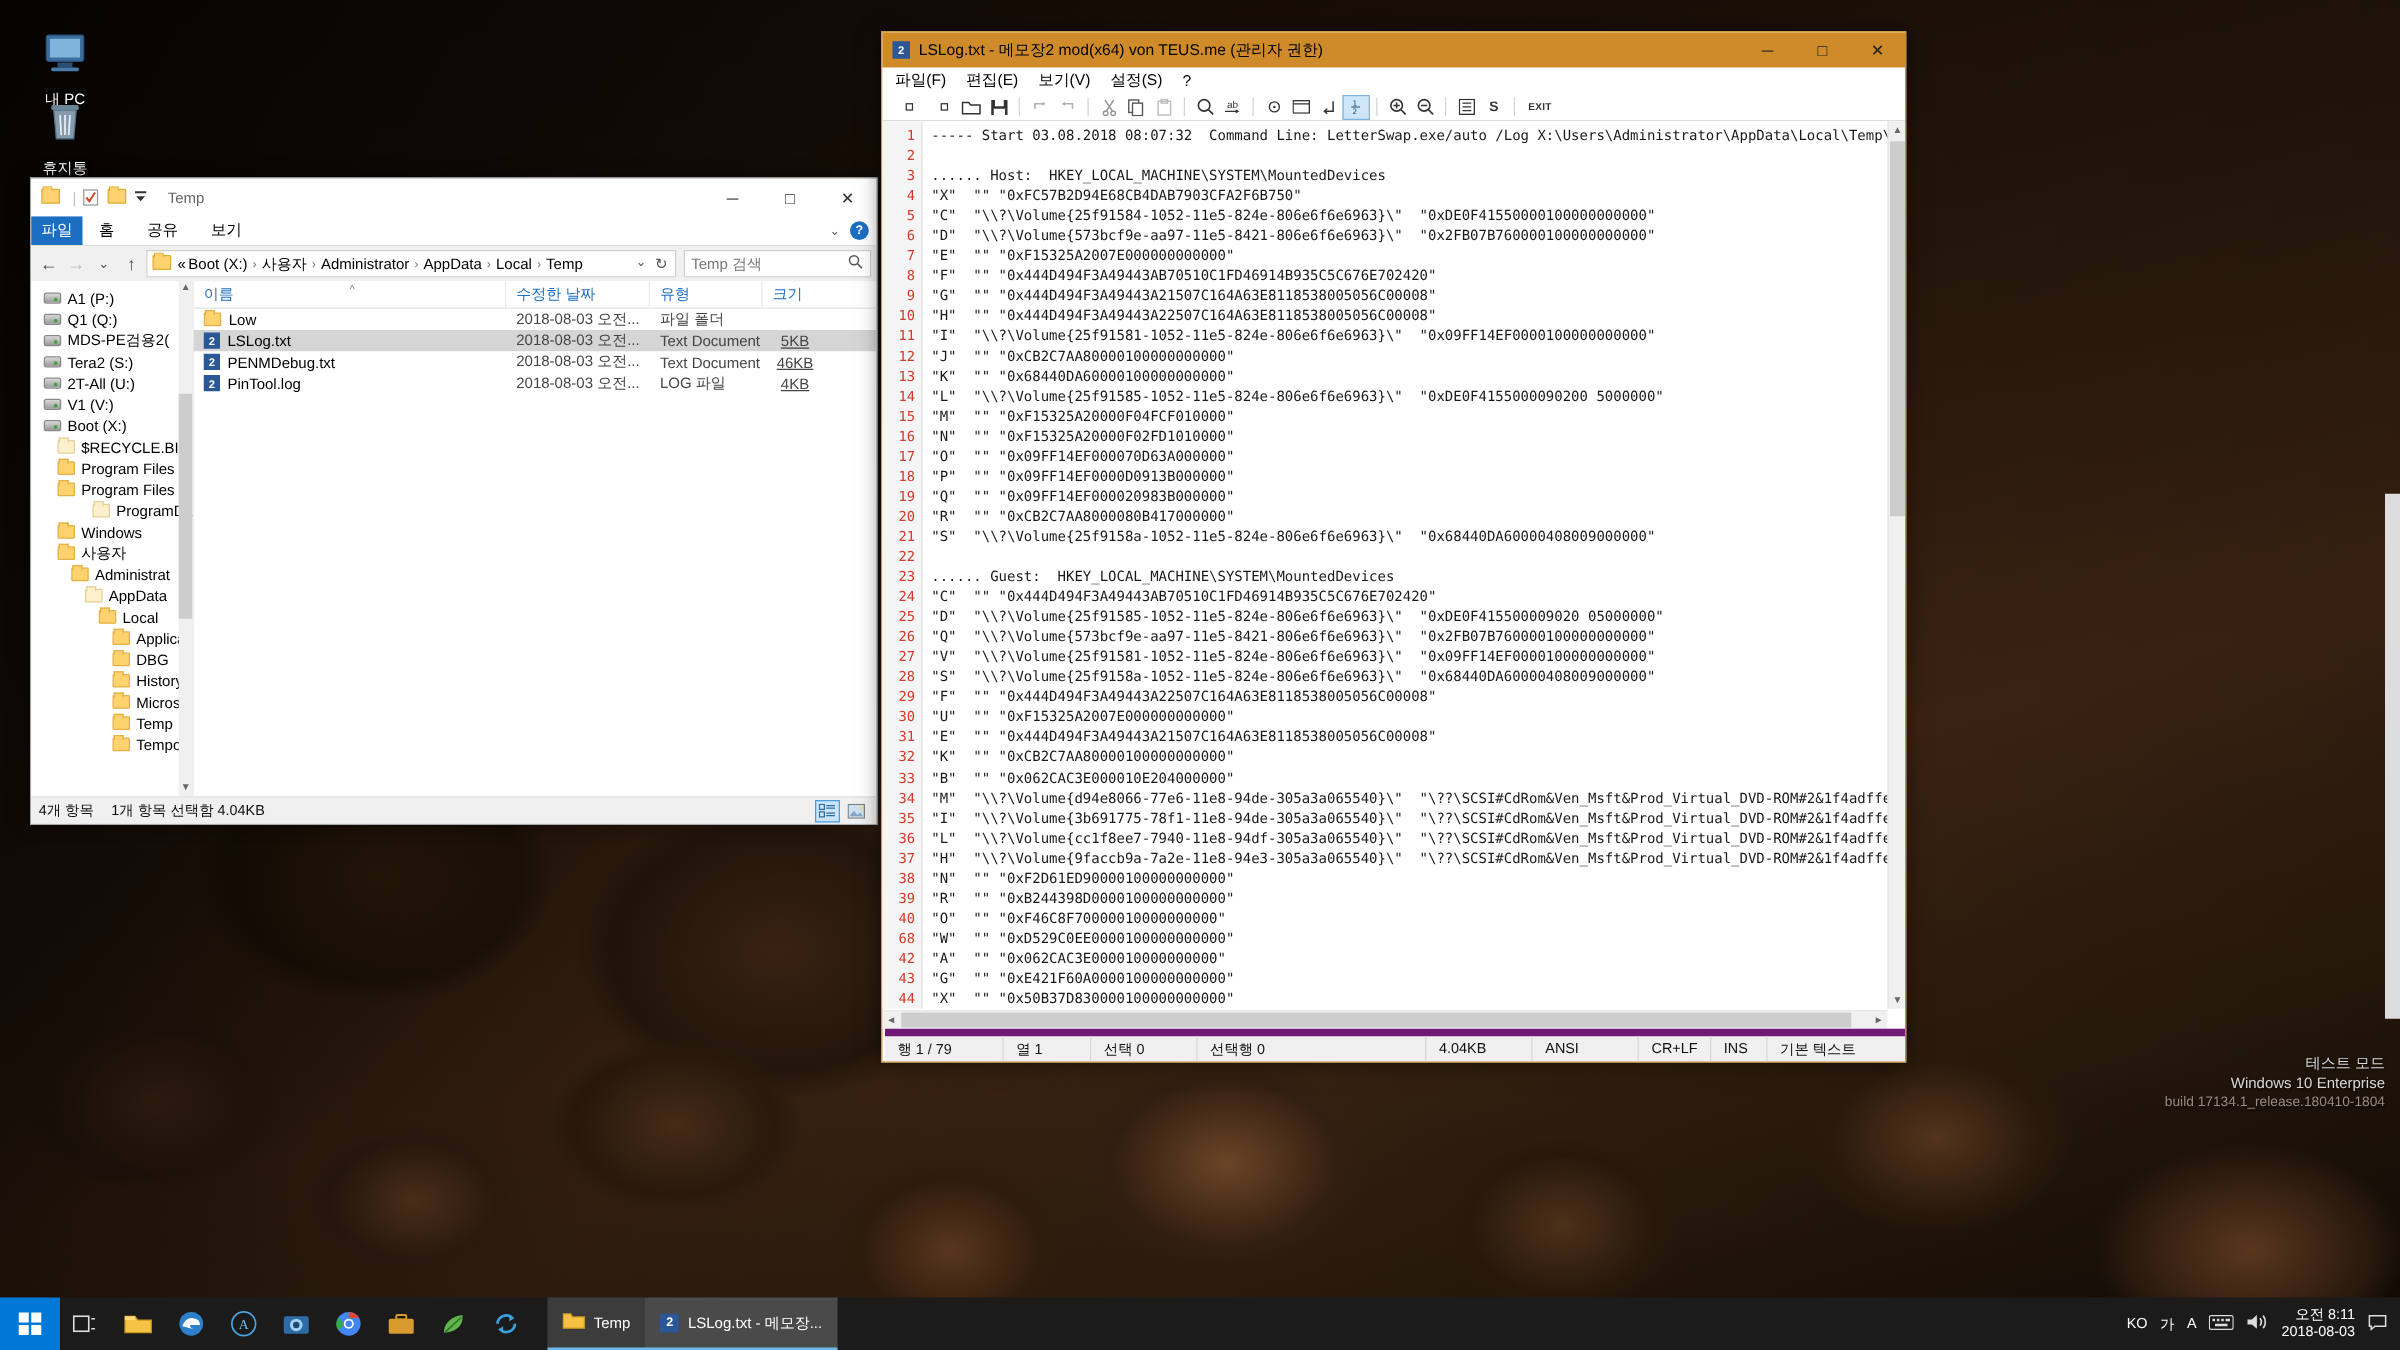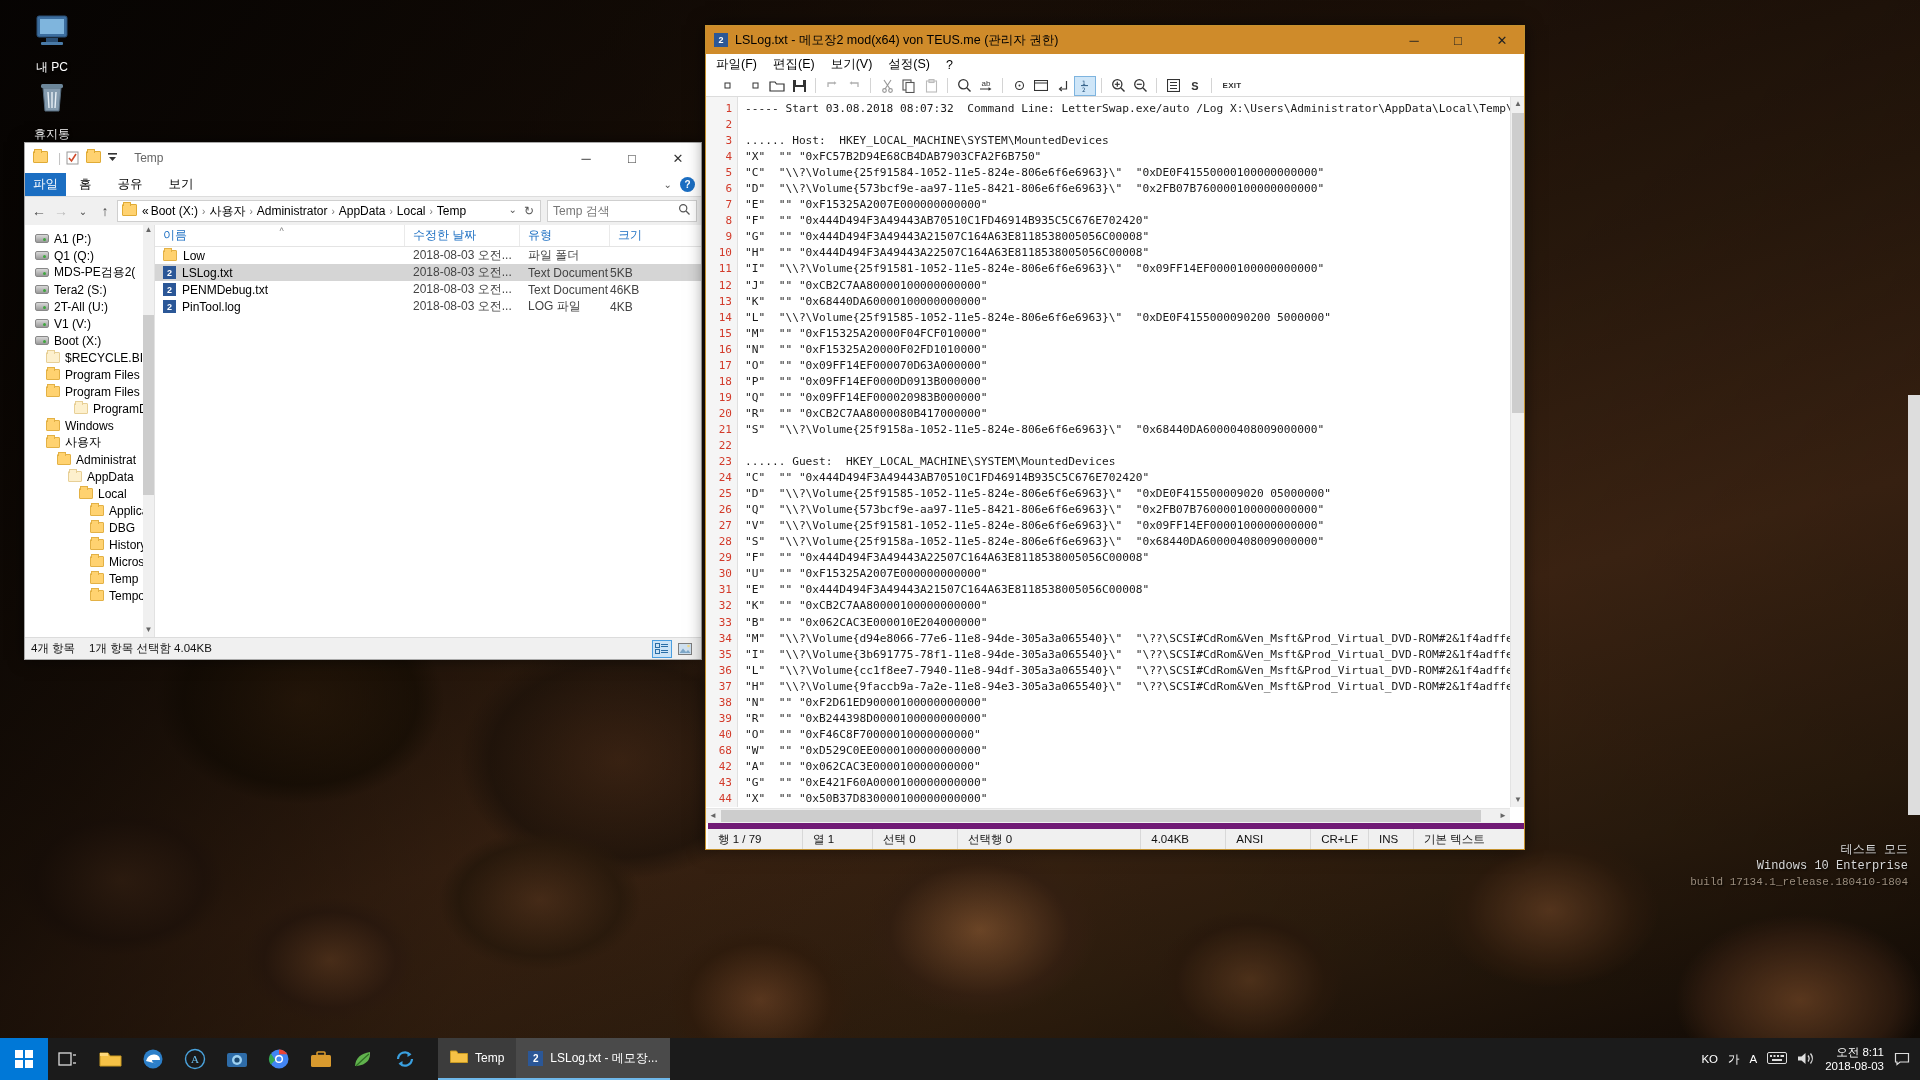--- a/index.html
+++ b/index.html
@@ -100,21 +100,21 @@
   .tree-arrow { position:absolute; right:0; width:11px; height:12px; text-align:center; font-size:8px; color:#666; background:#f0f0f0; }
 
   #exp-list { flex:1; background:#fff; position:relative; }
   #list-head { height:22px; display:flex; border-bottom:1px solid #e4e4e4; align-items:center; font-size:12px; color:#1b6ec2; }
   #list-head .hc { padding-left:8px; border-right:1px solid #eaeaea; height:100%; display:flex; align-items:center; position:relative;}
   .sort-caret { position:absolute; left:50%; top:1px; color:#777; font-size:9px; }
   .row { height:17px; display:flex; align-items:center; font-size:12px; color:#000; }
   .row.sel { background:#d5d5d5; }
   .cell-name { display:flex; align-items:center; padding-left:8px; }
   .cell { color:#444; padding-left:8px; }
-  .cell.size { text-align:left; padding-right:8px; padding-left:0; }
+  .cell.size { text-align:center; padding-right:8px; padding-left:0;text-decoration:underline; }
   .fico { width:14px;height:11px;background:#ffd270;border:1px solid #e3b145;margin-right:6px;flex:none;position:relative;border-radius:1px;}
   .fico:before{content:"";position:absolute;top:-3px;left:0;width:6px;height:3px;background:#ffd270;border:1px solid #e3b145;border-bottom:none;}
   .tico {
     width:13px;height:13px;background:#2b5797;color:#fff;font-size:9px;font-weight:bold;
     display:flex;align-items:center;justify-content:center;margin-right:6px;flex:none;
   }
 
   #exp-status {
     height:22px; background:#f0f0f0; border-top:1px solid #dcdcdc; display:flex; align-items:center;
     font-size:11.5px; color:#111; padding:0 6px; gap:14px;
@@ -170,21 +170,21 @@
     border-top:6px solid #701a75; display:flex; align-items:center; font-size:11.5px; color:#111;
   }
   #np-status .seg { padding:0 10px; border-right:1px solid #d8d8d8; height:100%; display:flex; align-items:center; }
   #np-status .seg:first-child { border-left:none; }
   #np-status .flex { flex:1; border-right:1px solid #d8d8d8; }
 
   
   #sidepanel { position:absolute; right:0; top:395px; width:12px; height:420px; background:#ddd; }
   #watermark {
     position:absolute; right:12px; bottom:190px; width:230px; text-align:right;
-    color:#d8d8d8; font-size:12px; line-height:16px; text-shadow:1px 1px 2px rgba(0,0,0,0.85);font-family:Liberation Mono, monospace;
+    color:#d8d8d8; font-size:12px; line-height:16px; text-shadow:1px 1px 2px rgba(0,0,0,0.85);
   }
   #watermark .b { color:#9a8c7c; font-size:11px; }
 
   
   #taskbar {
     position:absolute; left:0; bottom:0; width:1920px; height:42px; background:#1b1b1b;
     display:flex; align-items:center;
   }
   #startbtn { width:48px; height:42px; background:#0078d7; display:flex; align-items:center; justify-content:center; }
   .winlogo { width:18px;height:18px;display:grid;grid-template-columns:1fr 1fr;grid-template-rows:1fr 1fr;gap:2px; }
@@ -198,21 +198,21 @@
   .tb-task.act2 { background:#4a4a4a; border-bottom-color:#6fb8ea; }
   #tray { margin-left:auto; display:flex; align-items:center; gap:10px; color:#fff; font-size:11.5px; padding-right:10px; }
   #clock { text-align:right; line-height:14px; font-size:11.5px; }
 </style>
 </head>
 <body>
 
 <div id="desktop"></div>
 <div id="desktop-tint"></div>
 
-<div class="desk-icon" style="left:10px; top:8px;">
+<div class="desk-icon" style="left:10px; top:20px;">
   <span class="glyph">
     <svg width="44" height="44" viewBox="0 0 44 44">
       <rect x="7" y="8" width="30" height="21" rx="2" fill="#3c6e9f" stroke="#2a4f75"></rect>
       <rect x="10" y="11" width="24" height="15" fill="#7fb5dd"></rect>
       <rect x="16" y="30" width="12" height="4" fill="#2a4f75"></rect>
       <rect x="11" y="34" width="22" height="3" rx="1" fill="#4a7ba8"></rect>
     </svg>
   </span>
   <span>내 PC</span>
 </div>

